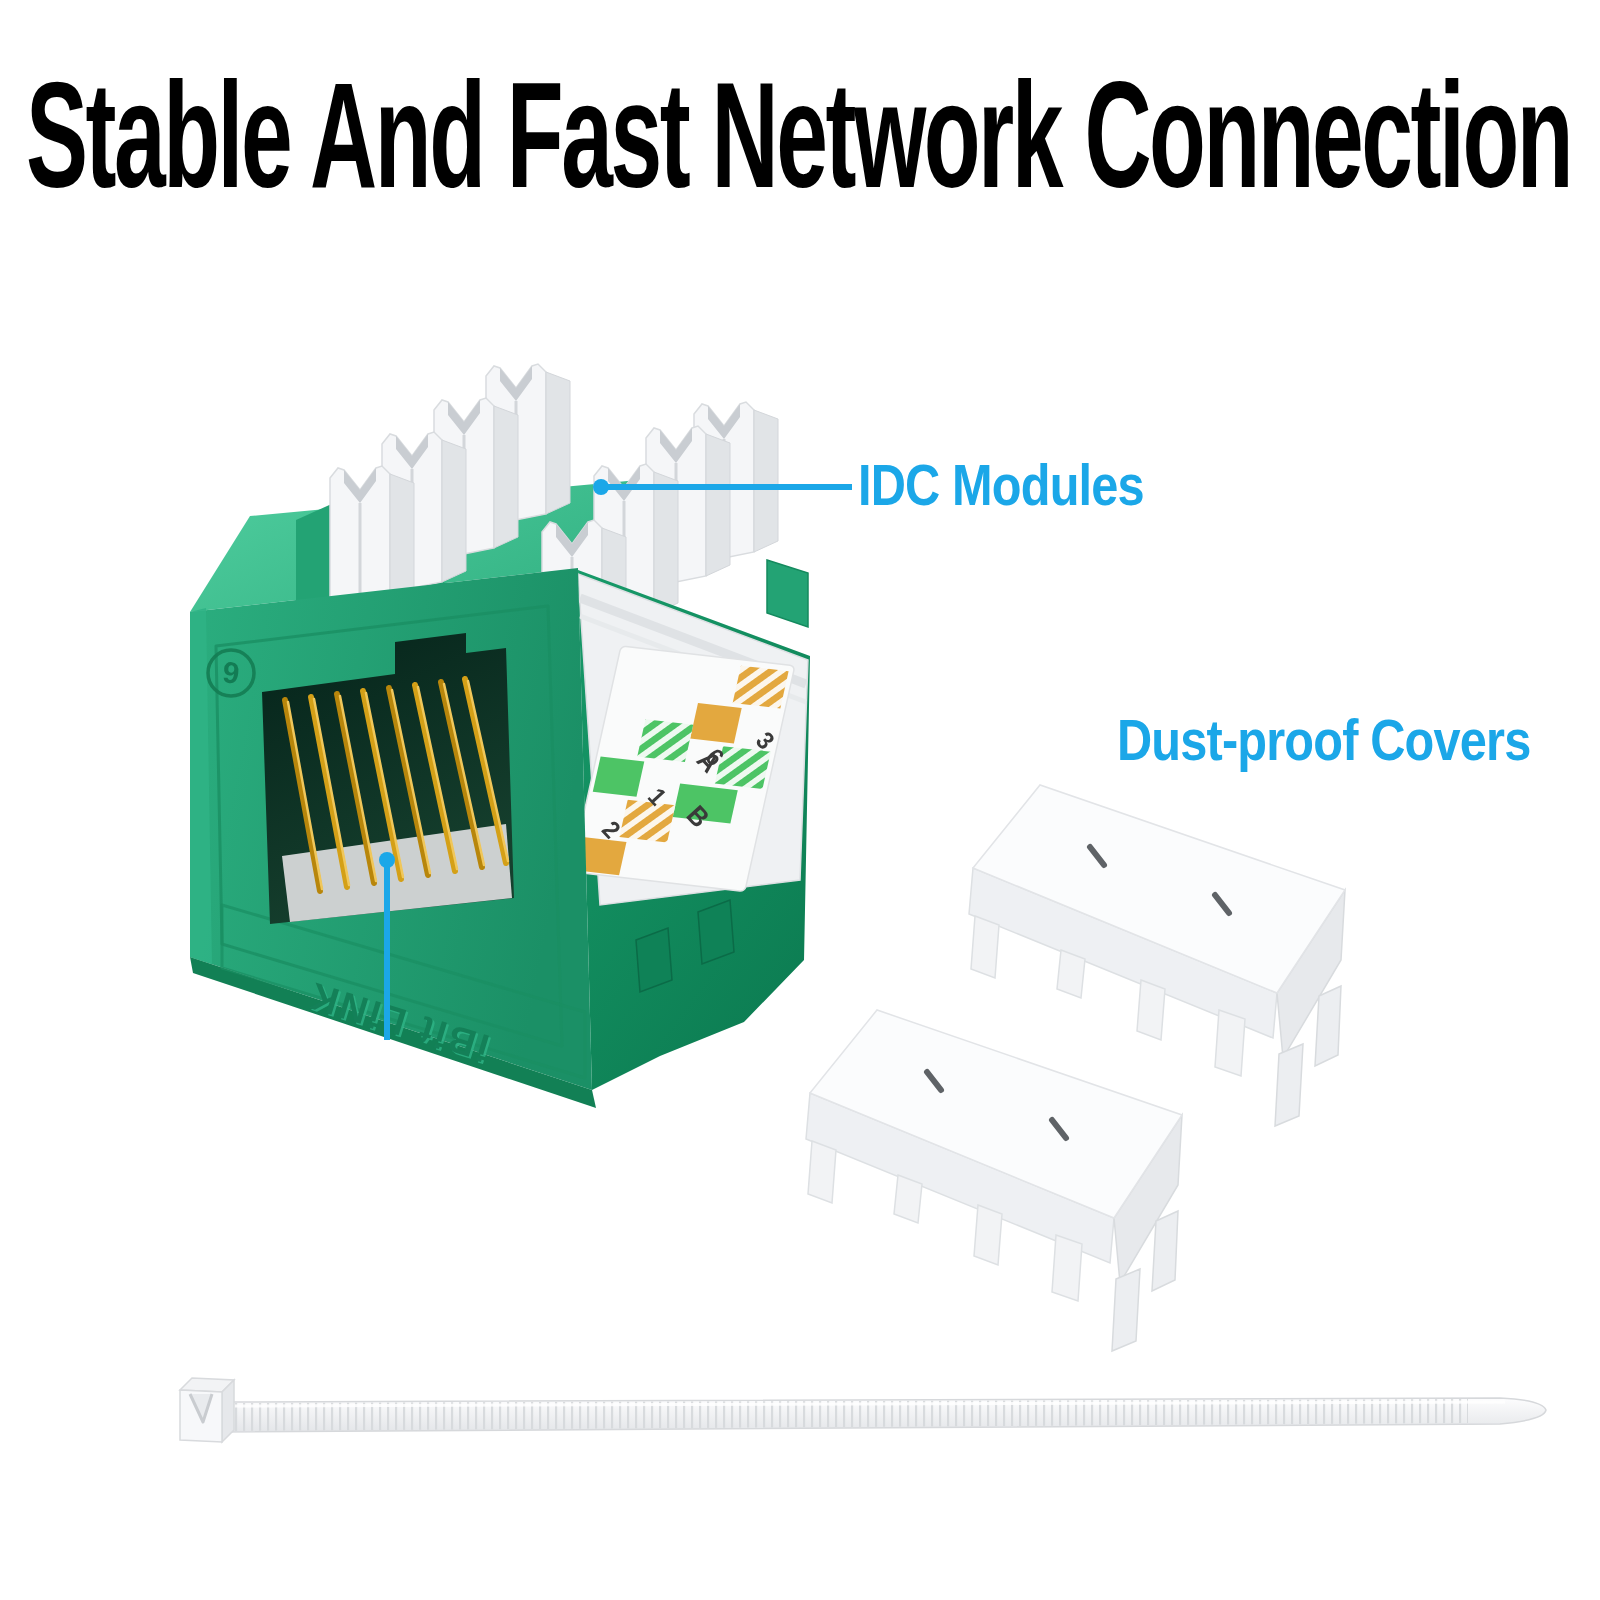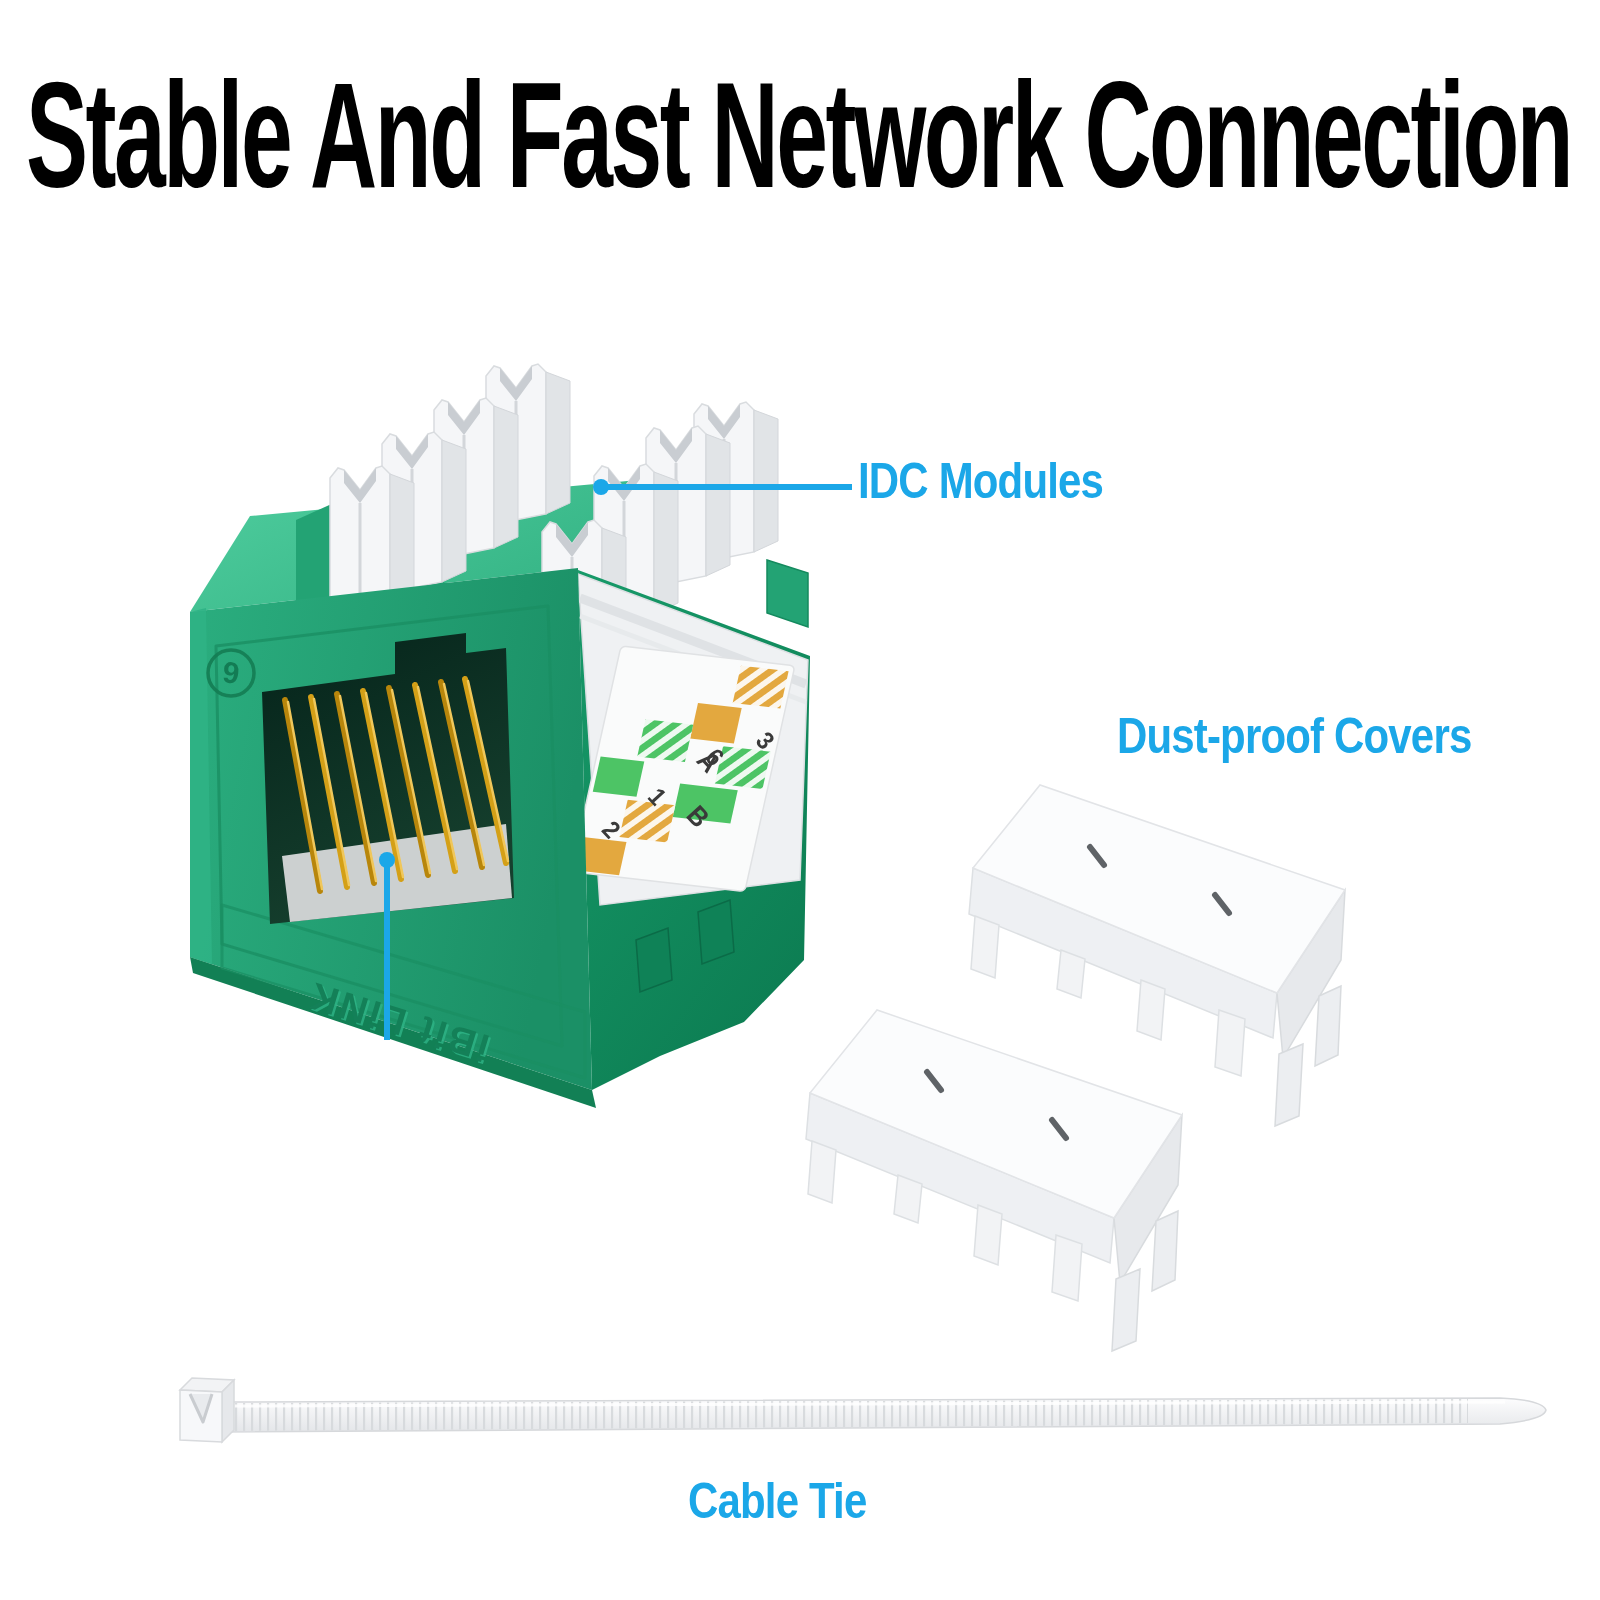--- a/index.html
+++ b/index.html
@@ -2,21 +2,21 @@
 <html><head>
 <meta charset="utf-8">
 <style>
   html,body{margin:0;padding:0;background:#ffffff;}
   .canvas{position:relative;width:1600px;height:1600px;background:#ffffff;overflow:hidden;
           font-family:"Liberation Sans", sans-serif;}
   .art{position:absolute;left:0;top:0;width:1600px;height:1600px;}
   .title{position:absolute;left:26px;top:60px;margin:0;white-space:nowrap;
          font-weight:bold;font-size:150px;line-height:1;letter-spacing:-4px;color:#000;}
   .title span{display:inline-block;transform:scaleX(0.62);transform-origin:left top;}
-  .callout{position:absolute;white-space:nowrap;font-weight:bold;font-size:50px;line-height:1;
+  .callout{position:absolute;white-space:nowrap;font-weight:bold;font-size:58px;line-height:1;
            letter-spacing:-1px;color:#1BA7E8;}
   .callout span{display:inline-block;transform:scaleX(0.84);transform-origin:left top;}
   .co-idc{left:858px;top:456px;}
   .co-dust{left:1117px;top:711px;}
   .co-gold{left:128px;top:1042px;}
   .co-cable{left:688px;top:1476px;}
   svg text{font-family:"Liberation Sans", sans-serif;}
 </style>
 </head>
 <body>
@@ -198,15 +198,14 @@
     <g stroke="#1BA7E8" fill="#1BA7E8">
       <circle cx="601" cy="487" r="8" stroke="none"></circle>
       <line x1="601" y1="487" x2="852" y2="487" stroke-width="6"></line>
       <circle cx="387" cy="860" r="8" stroke="none"></circle>
       <line x1="387" y1="860" x2="387" y2="1040" stroke-width="6"></line>
     </g>
   </svg>
 
   <div class="callout co-idc"><span>IDC Modules</span></div>
   <div class="callout co-dust"><span>Dust-proof Covers</span></div>
-  <div class="callout co-cable"><span>Cable Tie</span></div>
 
 </div>
 
 </body></html>

